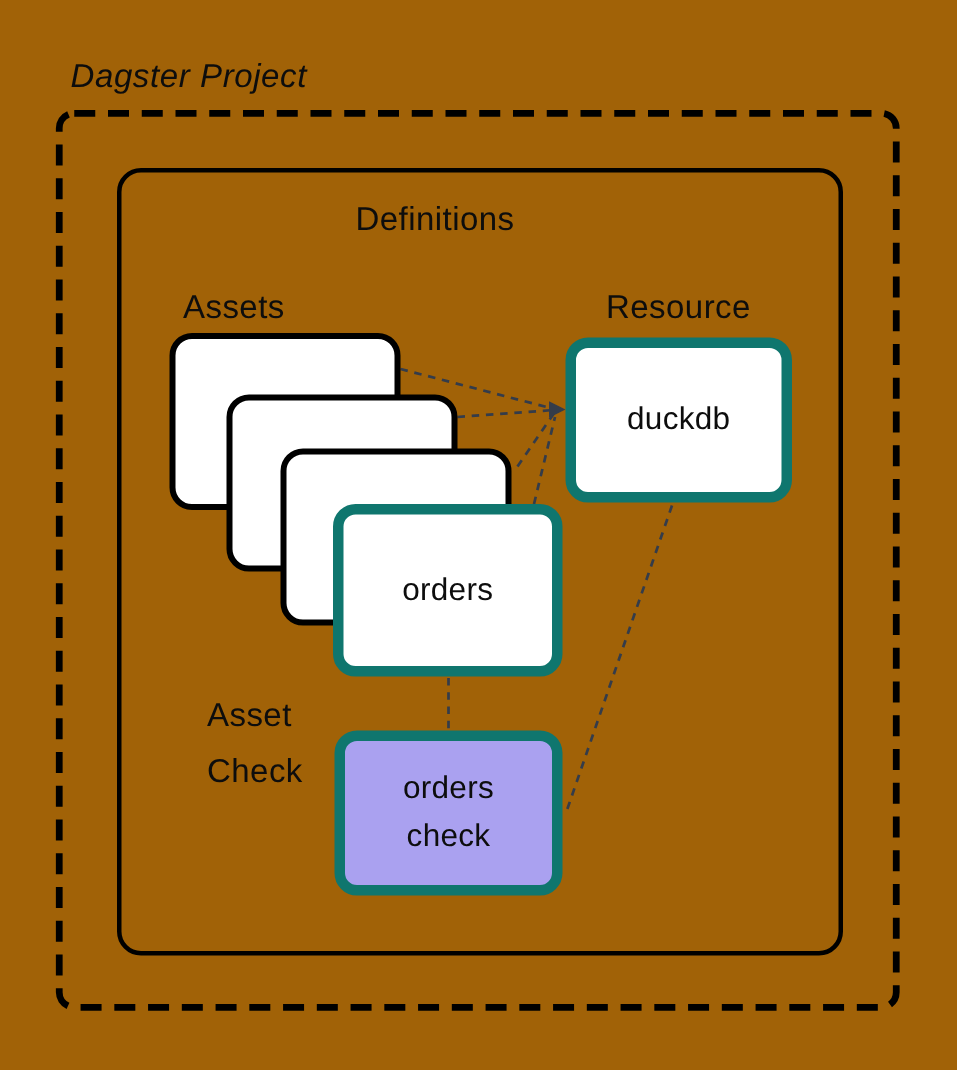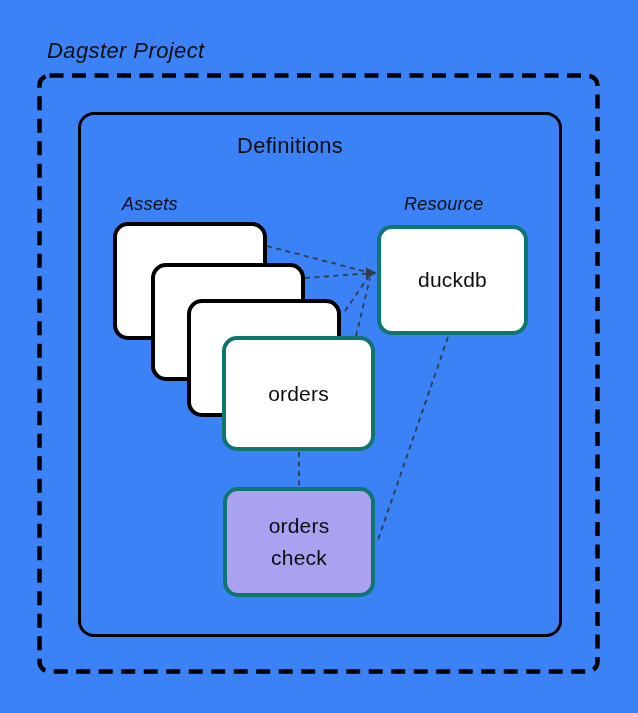--- a/index.html
+++ b/index.html
@@ -6,21 +6,21 @@
     margin: 0;
     padding: 0;
     background: #ffffff;
     font-family: "Liberation Sans", "DejaVu Sans", sans-serif;
     color: #0d0d0d;
   }
   .canvas {
     position: relative;
     width: 638px;
     height: 713px;
-    background: #3b82f6;
+    background: #a16207;
     overflow: hidden;
   }
   .abs { position: absolute; }
 
   .diagram-title {
     left: 47px;
     top: 38px;
     font-size: 22px;
     font-style: italic;
     font-weight: 500;
@@ -41,22 +41,21 @@
   .definitions-title {
     left: 78px;
     top: 133px;
     width: 424px;
     text-align: center;
     font-size: 22px;
     letter-spacing: 0.3px;
   }
 
   .group-label {
-    font-size: 18px;
-    font-style: italic;
+    font-size: 22px;
     font-weight: 500;
     letter-spacing: 0.3px;
     line-height: 37px;
   }
   .assets-label   { left: 122px; top: 186px; }
   .resource-label { left: 404px; top: 186px; }
   .asset-check-label { left: 138px; top: 458px; }
 
   .card {
     width: 154px;
@@ -69,21 +68,21 @@
   .card-1 { left: 113px; top: 222px; }
   .card-2 { left: 151px; top: 263px; }
   .card-3 { left: 187px; top: 299px; }
 
   .node {
     display: flex;
     flex-direction: column;
     align-items: center;
     justify-content: center;
     box-sizing: border-box;
-    border: 4px solid #0f766e;
+    border: 7px solid #0f766e;
     border-radius: 15px;
     background: #ffffff;
     font-size: 21px;
     line-height: 32px;
     text-align: center;
     letter-spacing: 0.2px;
   }
   .node-aggregation { left: 222px; top: 336px; width: 153px; height: 115px; }
   .node-duckdb     { left: 377px; top: 225px; width: 151px; height: 110px; }
   .node-check {
@@ -130,20 +129,24 @@
     <path class="connector" d="M448,337 L378,540"></path>
   </svg>
 
   <div class="abs diagram-title">Dagster Project</div>
 
   <div class="abs definitions-box"></div>
   <div class="abs definitions-title">Definitions</div>
 
   <div class="abs group-label assets-label">Assets</div>
   <div class="abs group-label resource-label">Resource</div>
+  <div class="abs group-label asset-check-label">
+    <div>Asset</div>
+    <div>Check</div>
+  </div>
 
   <div class="abs card card-1"></div>
   <div class="abs card card-2"></div>
   <div class="abs card card-3"></div>
 
   <div class="abs node node-aggregation">
     <span>orders</span>
   </div>
 
   <div class="abs node node-duckdb">

